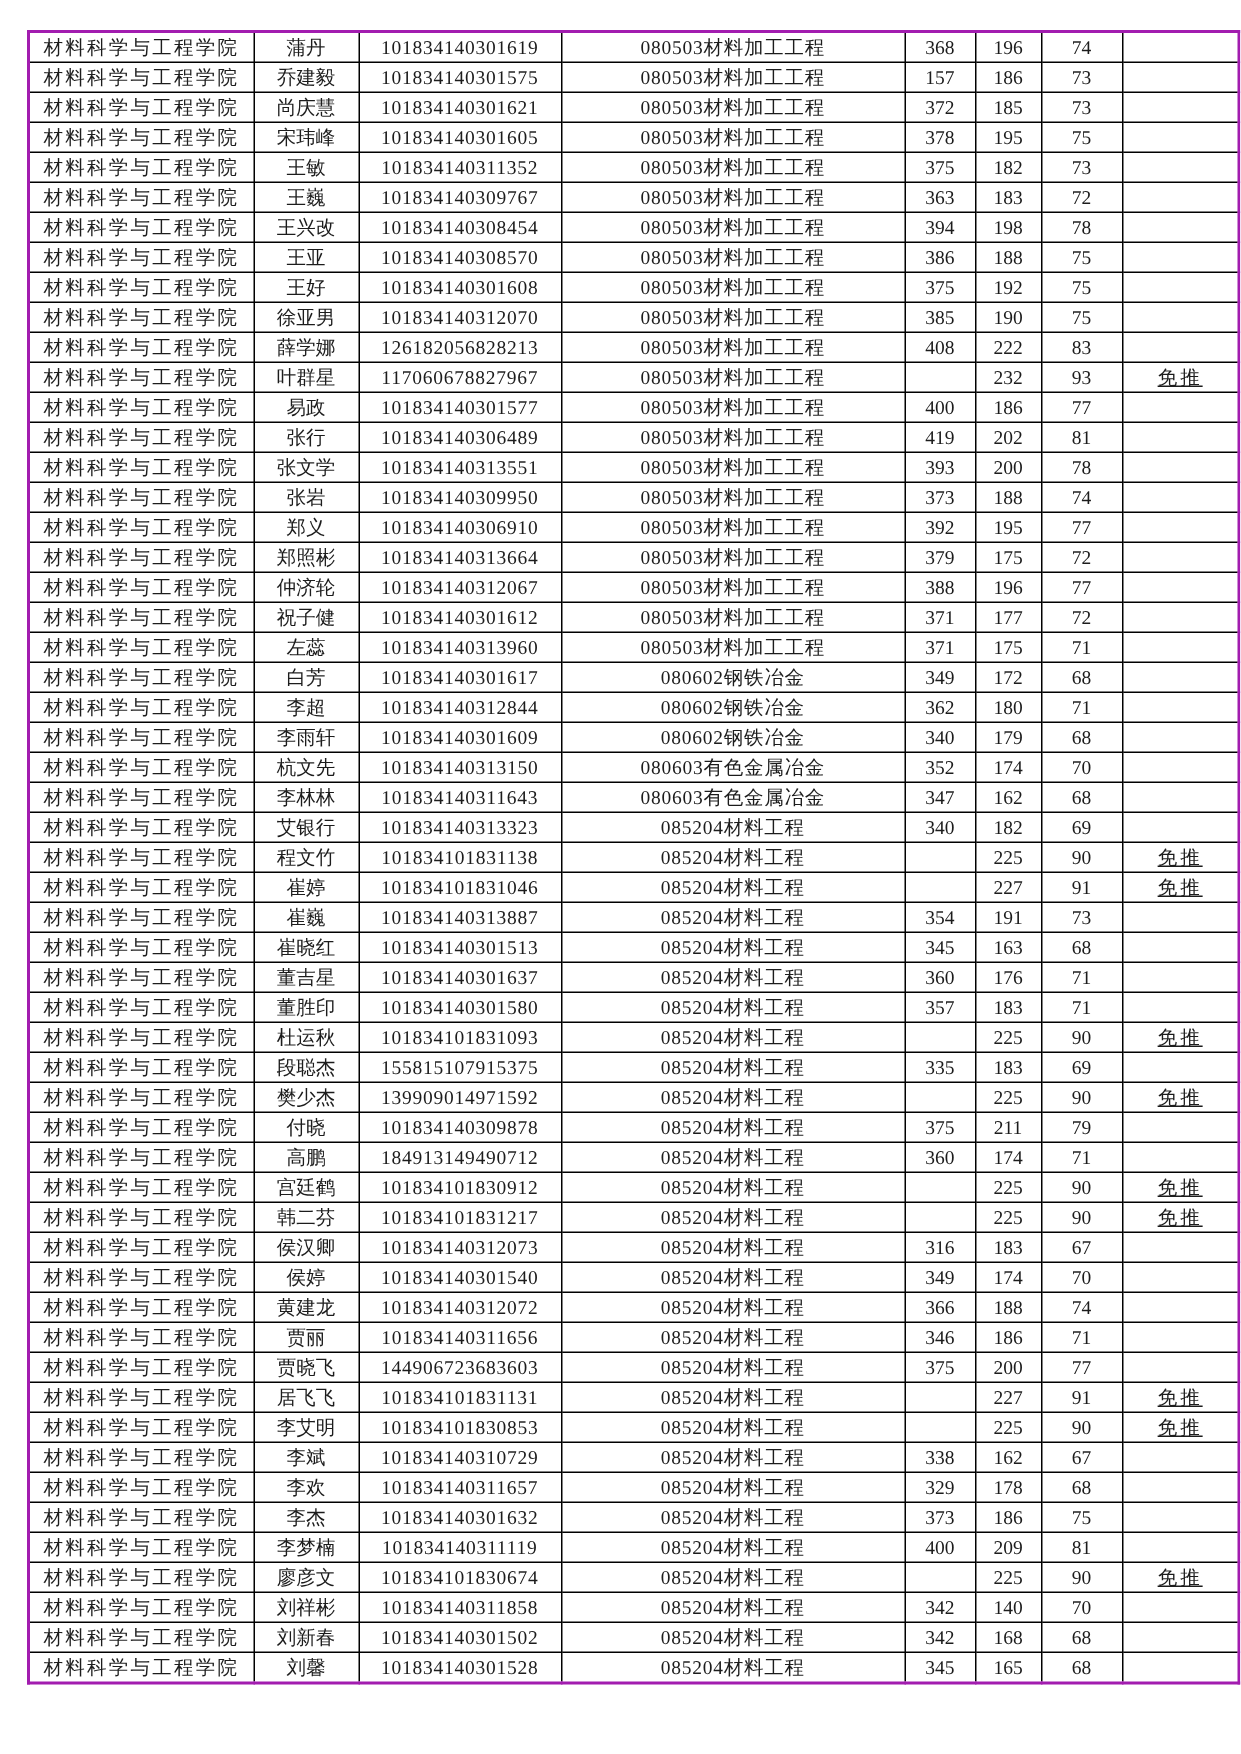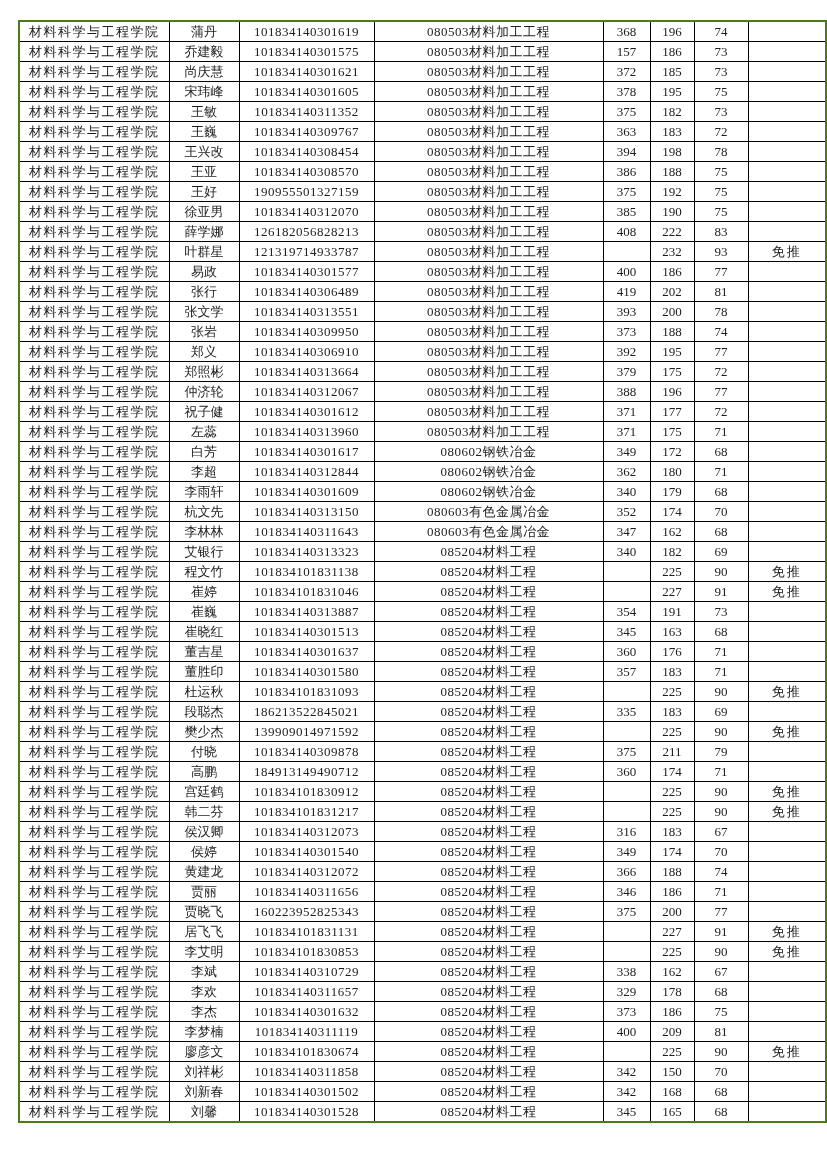--- a/index.html
+++ b/index.html
@@ -13,38 +13,38 @@
     width: 827px; height: 1169px;
     background: #ffffff;
     overflow: hidden;
   }
   table.grid {
     position: absolute;
     left: 18px; top: 20px;
     width: 807px;
     border-collapse: collapse;
     table-layout: fixed;
-    border: 2px solid #4d7c0f;
+    border: 2px solid #a21caf;
   }
   table.grid td {
     border: 1px solid #000000;
     height: 20px;
     font-size: 13px;
     color: #1c1c1c;
     text-align: center;
     vertical-align: middle;
     white-space: nowrap;
     overflow: hidden;
     line-height: 19px;
     padding: 0;
   }
   td.c-college { letter-spacing: 1.5px; }
   td.c-id { font-size: 13px; letter-spacing: 0.5px; }
   td.c-major { text-align: left; padding-left: 2px; letter-spacing: 0.5px; margin-left: 16px; }
-  td.c-note { letter-spacing: 2px; }
+  td.c-note { letter-spacing: 2px; text-decoration: underline; }
 </style>
 </head>
 <body>
 
 <div class="page">
   <table class="grid">
     <colgroup>
       <col style="width:150px">
       <col style="width:70px">
       <col style="width:135px">
@@ -131,21 +131,21 @@
     <td class="c-id">101834140308570</td>
     <td class="c-major">080503材料加工工程</td>
     <td class="c-s1">386</td>
     <td class="c-s2">188</td>
     <td class="c-s3">75</td>
     <td class="c-note"></td>
   </tr>
         <tr>
     <td class="c-college">材料科学与工程学院</td>
     <td class="c-name">王好</td>
-    <td class="c-id">190955501327159</td>
+    <td class="c-id">101834140301608</td>
     <td class="c-major">080503材料加工工程</td>
     <td class="c-s1">375</td>
     <td class="c-s2">192</td>
     <td class="c-s3">75</td>
     <td class="c-note"></td>
   </tr>
         <tr>
     <td class="c-college">材料科学与工程学院</td>
     <td class="c-name">徐亚男</td>
     <td class="c-id">101834140312070</td>
@@ -161,21 +161,21 @@
     <td class="c-id">126182056828213</td>
     <td class="c-major">080503材料加工工程</td>
     <td class="c-s1">408</td>
     <td class="c-s2">222</td>
     <td class="c-s3">83</td>
     <td class="c-note"></td>
   </tr>
         <tr>
     <td class="c-college">材料科学与工程学院</td>
     <td class="c-name">叶群星</td>
-    <td class="c-id">121319714933787</td>
+    <td class="c-id">117060678827967</td>
     <td class="c-major">080503材料加工工程</td>
     <td class="c-s1"></td>
     <td class="c-s2">232</td>
     <td class="c-s3">93</td>
     <td class="c-note">免推</td>
   </tr>
         <tr>
     <td class="c-college">材料科学与工程学院</td>
     <td class="c-name">易政</td>
     <td class="c-id">101834140301577</td>
@@ -391,21 +391,21 @@
     <td class="c-id">101834101831093</td>
     <td class="c-major">085204材料工程</td>
     <td class="c-s1"></td>
     <td class="c-s2">225</td>
     <td class="c-s3">90</td>
     <td class="c-note">免推</td>
   </tr>
         <tr>
     <td class="c-college">材料科学与工程学院</td>
     <td class="c-name">段聪杰</td>
-    <td class="c-id">186213522845021</td>
+    <td class="c-id">155815107915375</td>
     <td class="c-major">085204材料工程</td>
     <td class="c-s1">335</td>
     <td class="c-s2">183</td>
     <td class="c-s3">69</td>
     <td class="c-note"></td>
   </tr>
         <tr>
     <td class="c-college">材料科学与工程学院</td>
     <td class="c-name">樊少杰</td>
     <td class="c-id">139909014971592</td>
@@ -491,21 +491,21 @@
     <td class="c-id">101834140311656</td>
     <td class="c-major">085204材料工程</td>
     <td class="c-s1">346</td>
     <td class="c-s2">186</td>
     <td class="c-s3">71</td>
     <td class="c-note"></td>
   </tr>
         <tr>
     <td class="c-college">材料科学与工程学院</td>
     <td class="c-name">贾晓飞</td>
-    <td class="c-id">160223952825343</td>
+    <td class="c-id">144906723683603</td>
     <td class="c-major">085204材料工程</td>
     <td class="c-s1">375</td>
     <td class="c-s2">200</td>
     <td class="c-s3">77</td>
     <td class="c-note"></td>
   </tr>
         <tr>
     <td class="c-college">材料科学与工程学院</td>
     <td class="c-name">居飞飞</td>
     <td class="c-id">101834101831131</td>
@@ -574,21 +574,21 @@
     <td class="c-s2">225</td>
     <td class="c-s3">90</td>
     <td class="c-note">免推</td>
   </tr>
         <tr>
     <td class="c-college">材料科学与工程学院</td>
     <td class="c-name">刘祥彬</td>
     <td class="c-id">101834140311858</td>
     <td class="c-major">085204材料工程</td>
     <td class="c-s1">342</td>
-    <td class="c-s2">150</td>
+    <td class="c-s2">140</td>
     <td class="c-s3">70</td>
     <td class="c-note"></td>
   </tr>
         <tr>
     <td class="c-college">材料科学与工程学院</td>
     <td class="c-name">刘新春</td>
     <td class="c-id">101834140301502</td>
     <td class="c-major">085204材料工程</td>
     <td class="c-s1">342</td>
     <td class="c-s2">168</td>

